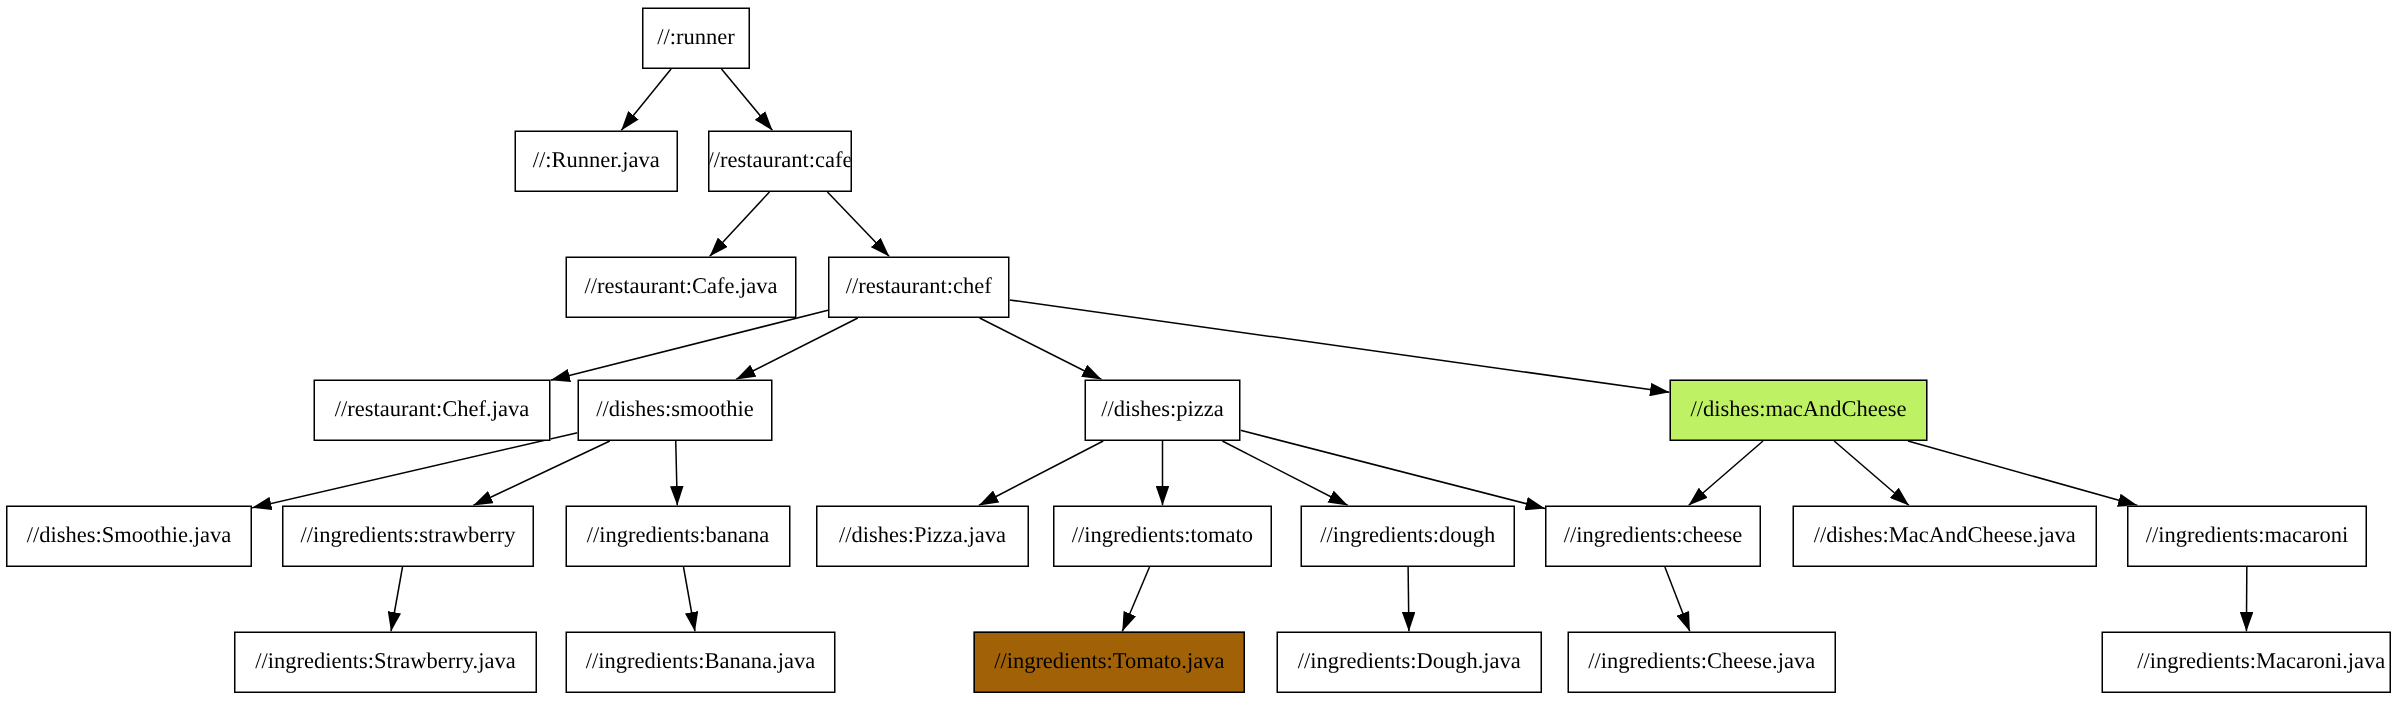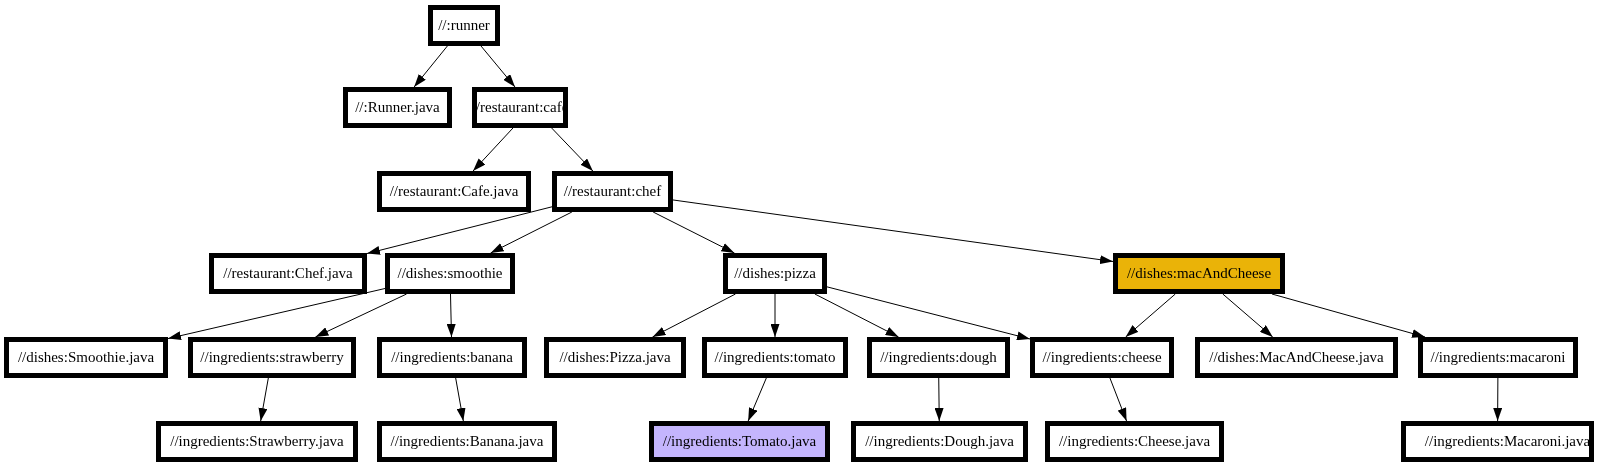--- a/index.html
+++ b/index.html
@@ -12,21 +12,21 @@
     font-family: "Liberation Serif", serif;
   }
   .edge-layer {
     position: absolute;
     left: 0; top: 0;
     width: 1600px; height: 468px;
   }
   .node {
     position: absolute;
     box-sizing: border-box;
-    border: 5px solid #7f1d1d;
+    border: 1px solid #7f1d1d;
     background: #ffffff;
     color: #000000;
     display: flex;
     align-items: center;
     justify-content: center;
     font-size: 15px;
     line-height: 1;
     white-space: nowrap;
     overflow: hidden;
   }
@@ -70,30 +70,30 @@
   </svg>
   <div id="nodes">
       <div class="node" style="left: 428px; top: 5px; width: 72px; height: 41px; border-color: rgb(0, 0, 0); background: rgb(255, 255, 255);">//:runner</div>
       <div class="node" style="left: 343px; top: 87px; width: 109px; height: 41px; border-color: rgb(0, 0, 0); background: rgb(255, 255, 255);">//:Runner.java</div>
       <div class="node" style="left: 472px; top: 87px; width: 96px; height: 41px; border-color: rgb(0, 0, 0); background: rgb(255, 255, 255);">//restaurant:cafe</div>
       <div class="node" style="left: 377px; top: 171px; width: 154px; height: 41px; border-color: rgb(0, 0, 0); background: rgb(255, 255, 255);">//restaurant:Cafe.java</div>
       <div class="node" style="left: 552px; top: 171px; width: 121px; height: 41px; border-color: rgb(0, 0, 0); background: rgb(255, 255, 255);">//restaurant:chef</div>
       <div class="node" style="left: 209px; top: 253px; width: 158px; height: 41px; border-color: rgb(0, 0, 0); background: rgb(255, 255, 255);">//restaurant:Chef.java</div>
       <div class="node" style="left: 385px; top: 253px; width: 130px; height: 41px; border-color: rgb(0, 0, 0); background: rgb(255, 255, 255);">//dishes:smoothie</div>
       <div class="node" style="left: 723px; top: 253px; width: 104px; height: 41px; border-color: rgb(0, 0, 0); background: rgb(255, 255, 255);">//dishes:pizza</div>
-      <div class="node" style="left: 1113px; top: 253px; width: 172px; height: 41px; border-color: rgb(0, 0, 0); background: #eab308;">//dishes:macAndCheese</div>
+      <div class="node" style="left: 1113px; top: 253px; width: 172px; height: 41px; border-color: rgb(0, 0, 0); background: #bef264;">//dishes:macAndCheese</div>
       <div class="node" style="left: 4px; top: 337px; width: 164px; height: 41px; border-color: rgb(0, 0, 0); background: rgb(255, 255, 255);">//dishes:Smoothie.java</div>
       <div class="node" style="left: 188px; top: 337px; width: 168px; height: 41px; border-color: rgb(0, 0, 0); background: rgb(255, 255, 255);">//ingredients:strawberry</div>
       <div class="node" style="left: 377px; top: 337px; width: 150px; height: 41px; border-color: rgb(0, 0, 0); background: rgb(255, 255, 255);">//ingredients:banana</div>
       <div class="node" style="left: 544px; top: 337px; width: 142px; height: 41px; border-color: rgb(0, 0, 0); background: rgb(255, 255, 255);">//dishes:Pizza.java</div>
       <div class="node" style="left: 702px; top: 337px; width: 146px; height: 41px; border-color: rgb(0, 0, 0); background: rgb(255, 255, 255);">//ingredients:tomato</div>
       <div class="node" style="left: 867px; top: 337px; width: 143px; height: 41px; border-color: rgb(0, 0, 0); background: rgb(255, 255, 255);">//ingredients:dough</div>
       <div class="node" style="left: 1030px; top: 337px; width: 144px; height: 41px; border-color: rgb(0, 0, 0); background: rgb(255, 255, 255);">//ingredients:cheese</div>
       <div class="node" style="left: 1195px; top: 337px; width: 203px; height: 41px; border-color: rgb(0, 0, 0); background: rgb(255, 255, 255);">//dishes:MacAndCheese.java</div>
       <div class="node" style="left: 1418px; top: 337px; width: 160px; height: 41px; border-color: rgb(0, 0, 0); background: rgb(255, 255, 255);">//ingredients:macaroni</div>
       <div class="node" style="left: 156px; top: 421px; width: 202px; height: 41px; border-color: rgb(0, 0, 0); background: rgb(255, 255, 255);">//ingredients:Strawberry.java</div>
       <div class="node" style="left: 377px; top: 421px; width: 180px; height: 41px; border-color: rgb(0, 0, 0); background: rgb(255, 255, 255);">//ingredients:Banana.java</div>
-      <div class="node" style="left: 649px; top: 421px; width: 181px; height: 41px; border-color: rgb(0, 0, 0); background: #c4b5fd; text-align: center;">//ingredients:Tomato.java</div>
+      <div class="node" style="left: 649px; top: 421px; width: 181px; height: 41px; border-color: rgb(0, 0, 0); background: #a16207; text-align: center;">//ingredients:Tomato.java</div>
       <div class="node" style="left: 851px; top: 421px; width: 177px; height: 41px; border-color: rgb(0, 0, 0); background: rgb(255, 255, 255);">//ingredients:Dough.java</div>
       <div class="node" style="left: 1045px; top: 421px; width: 179px; height: 41px; border-color: rgb(0, 0, 0); background: rgb(255, 255, 255);">//ingredients:Cheese.java</div>
       <div class="node" style="left: 1401px; top: 421px; width: 193px; height: 41px; border-color: rgb(0, 0, 0); background: rgb(255, 255, 255); padding-left: 20px;">//ingredients:Macaroni.java</div>
     </div>
 </div>
 
 </body></html>

